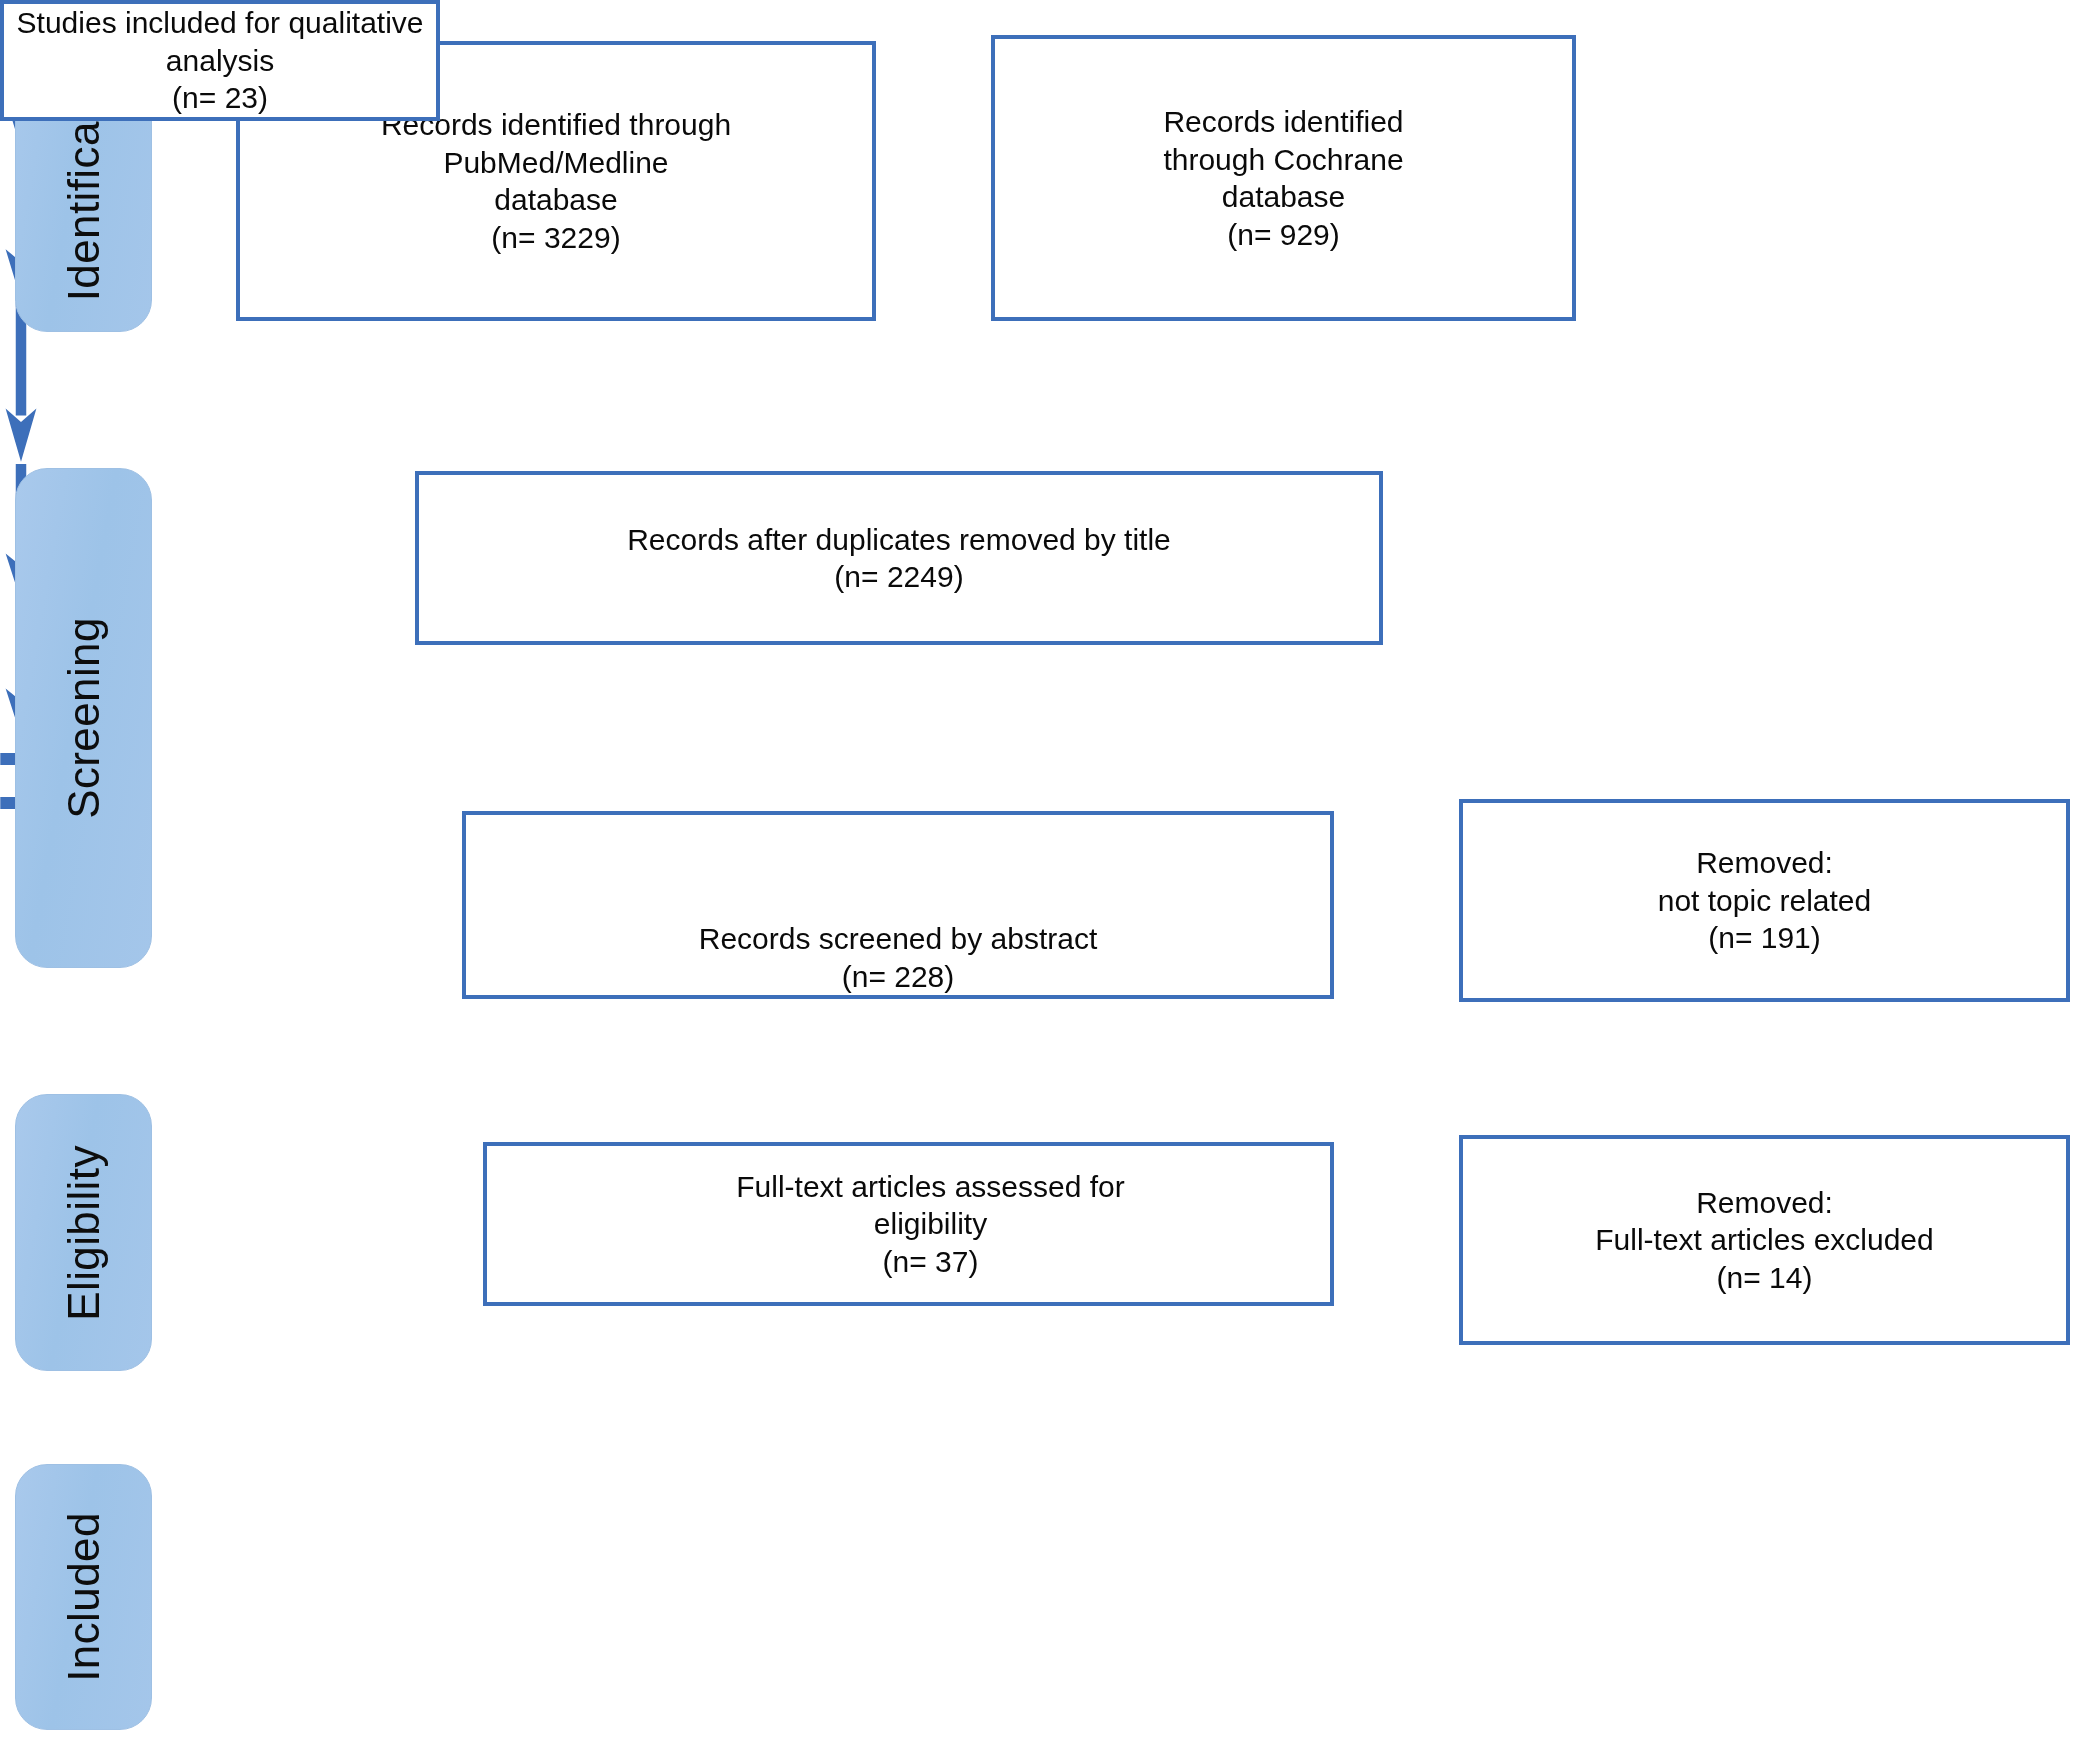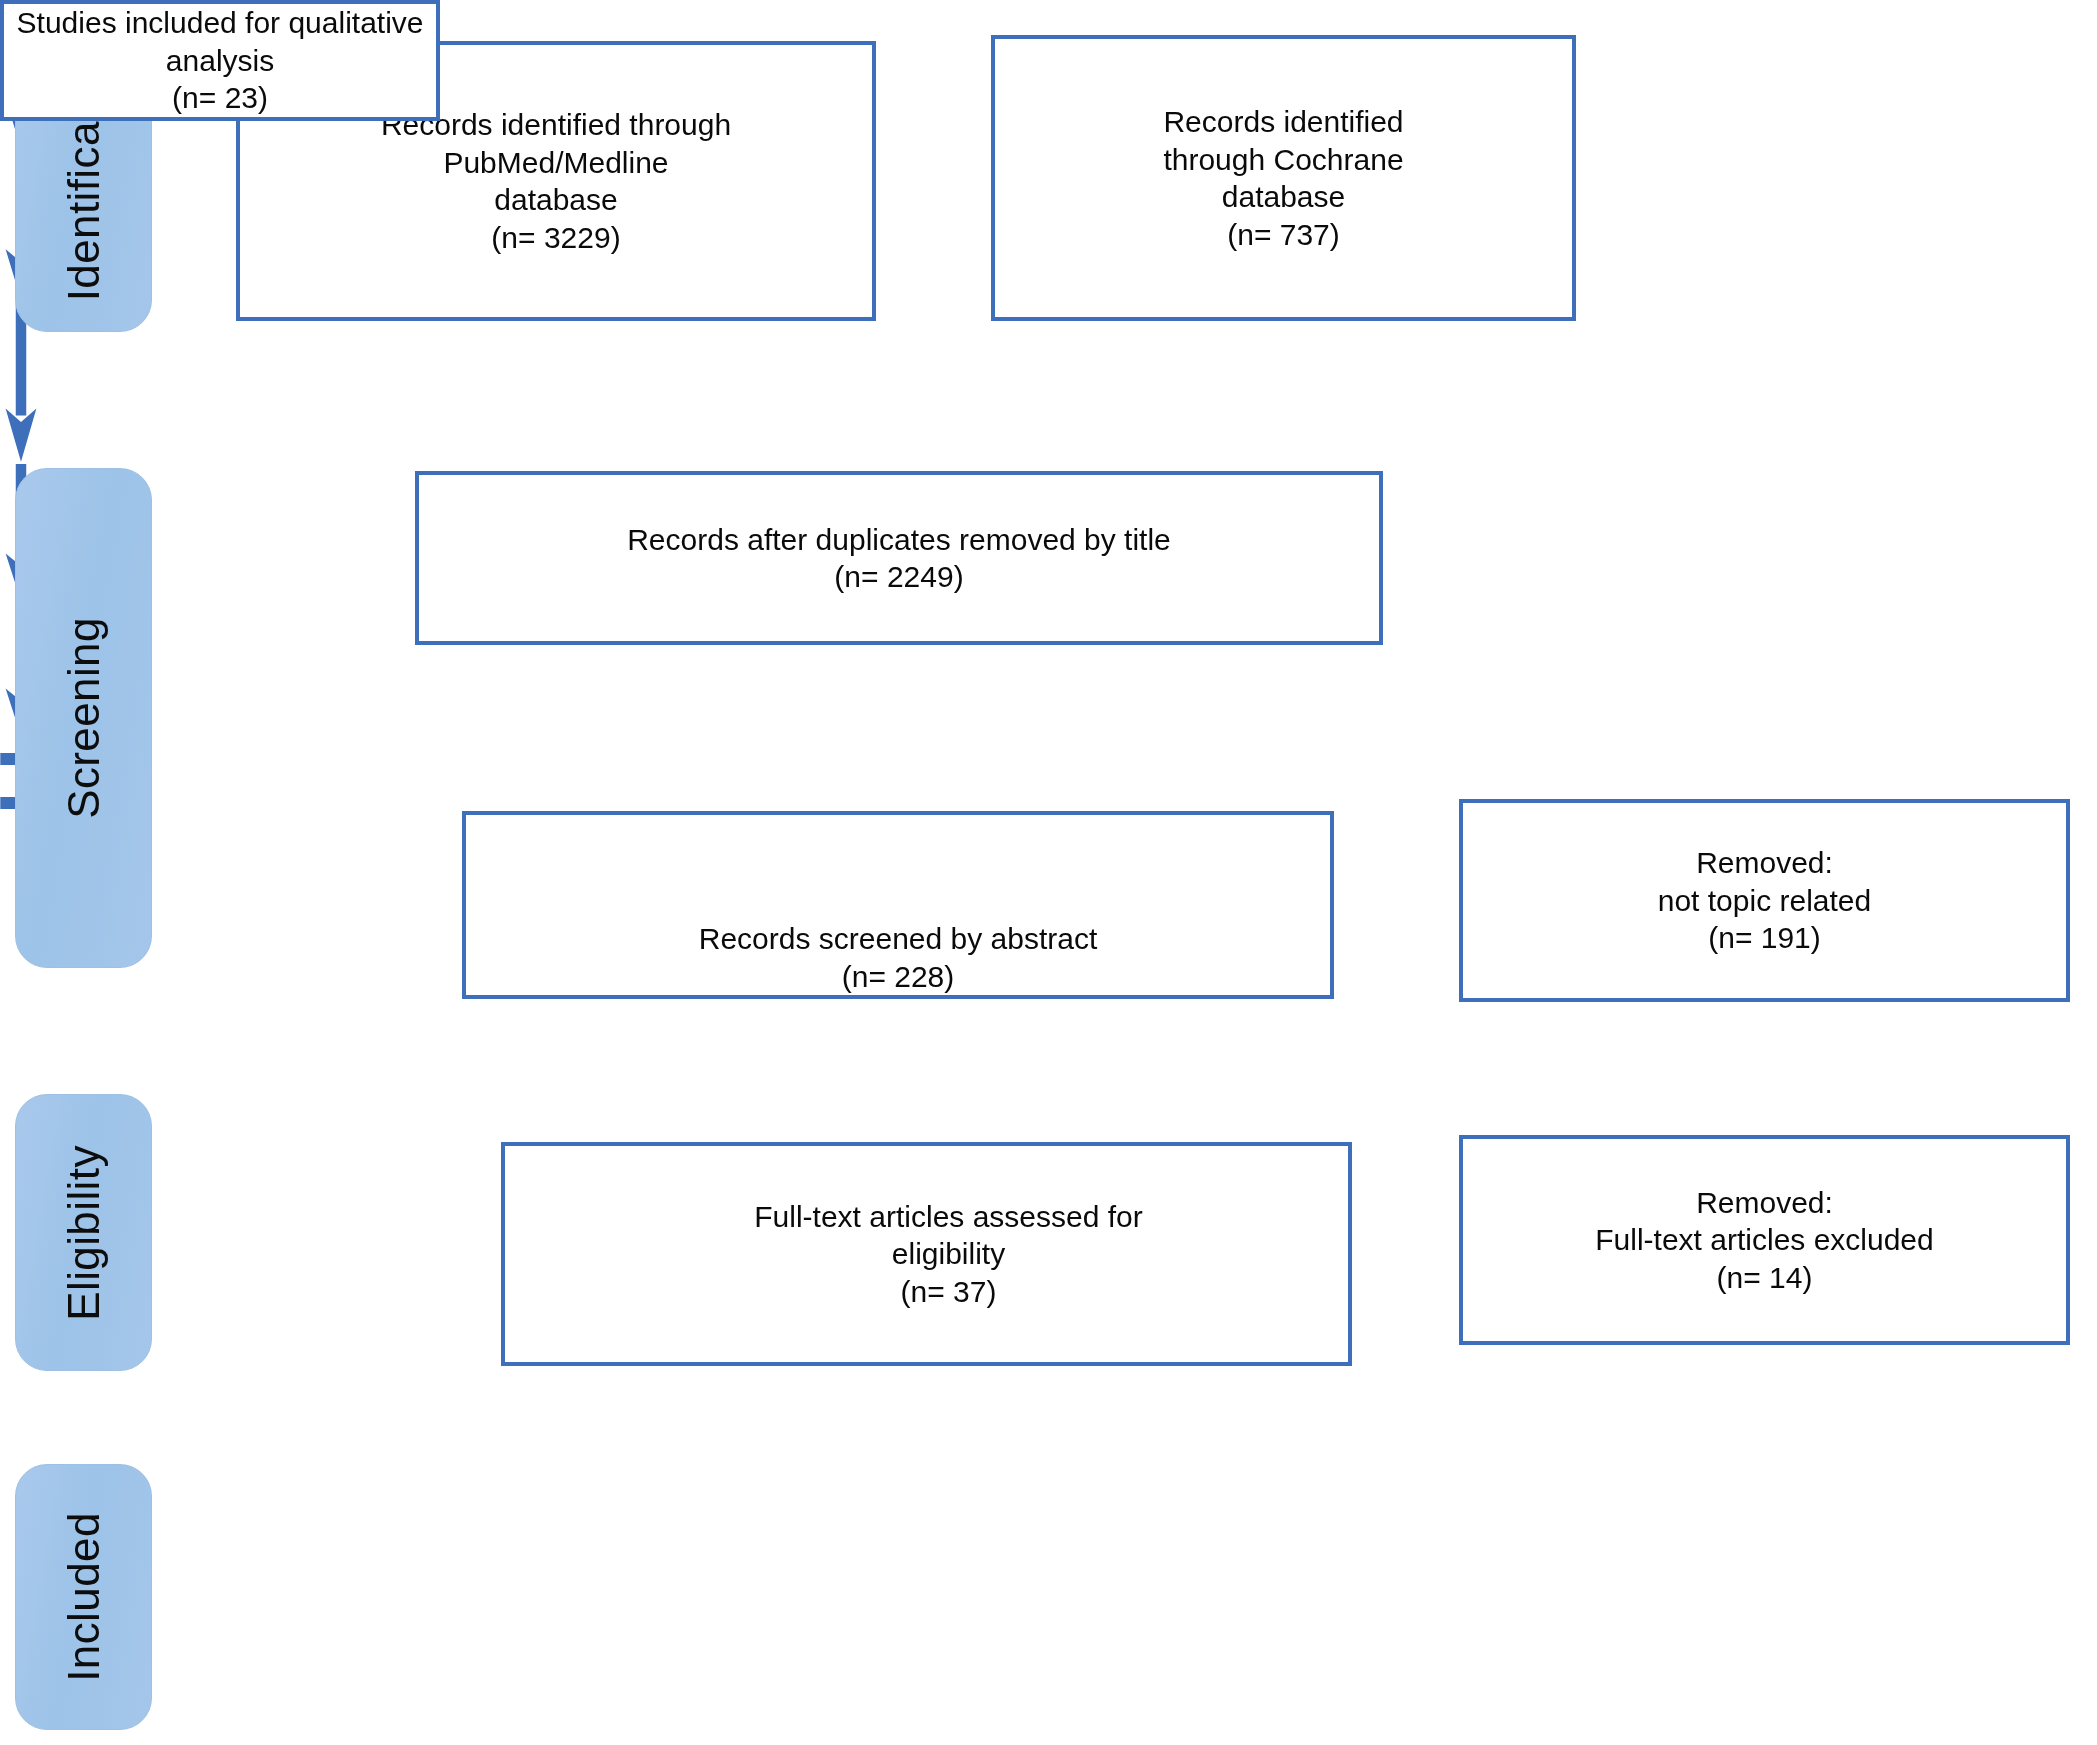--- a/index.html
+++ b/index.html
@@ -63,21 +63,21 @@
     padding: 0 12.6px;
     font-family: "Liberation Sans", sans-serif;
     white-space: pre-line;
   }
 
   #box-pubmed    { left: 236px;  top: 41px;   width: 640px;  height: 280px; }
   #box-cochrane  { left: 991px; top: 35px;   width: 585px;  height: 286px; }
   #box-dedup     { left: 415px;  top: 471px;  width: 968px; height: 174px; }
   #box-screened  { left: 462px;  top: 811px; width: 872px; height: 188px; align-items: flex-end; }
   #box-removed1  { left: 1459px; top: 799px; width: 611px;  height: 203px; }
-  #box-fulltext  { left: 501px;  top: 1142px; width: 851px; height: 224px; padding-left: 44px; }
+  #box-fulltext  { left: 483px;  top: 1142px; width: 851px; height: 164px; padding-left: 44px; }
   #box-removed2  { left: 1459px; top: 1135px; width: 611px;  height: 210px; }
   #box-included  { left": 0;     }
   #box-included  { left: 524px;  top: 1499px; width: 809px; height: 242px; }
 
   /* ---------- Arrows ---------- */
   .arrow {
     position: absolute;
   }
   .arrow svg { display: block; overflow: visible; }
 
@@ -111,21 +111,21 @@
     <span class="box-text">Records identified through
 PubMed/Medline
 database
 (n= 3229)</span>
   </div>
 
   <div class="flow-box" id="box-cochrane">
     <span class="box-text">Records identified
 through Cochrane
 database
-(n= 737)</span>
+(n= 929)</span>
   </div>
 
   <div class="flow-box" id="box-dedup">
     <span class="box-text">Records after duplicates removed by title
 (n= 2249)</span>
   </div>
 
   <div class="flow-box" id="box-screened">
     <span class="box-text">Records screened by abstract
 (n= 228)</span>

